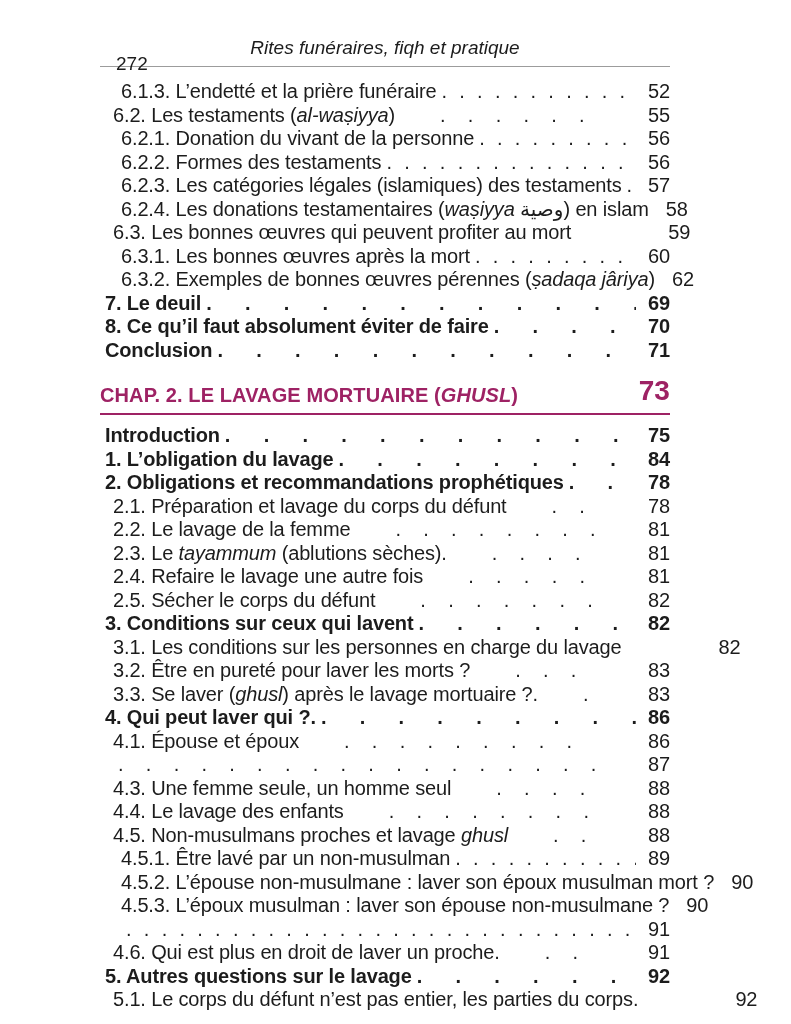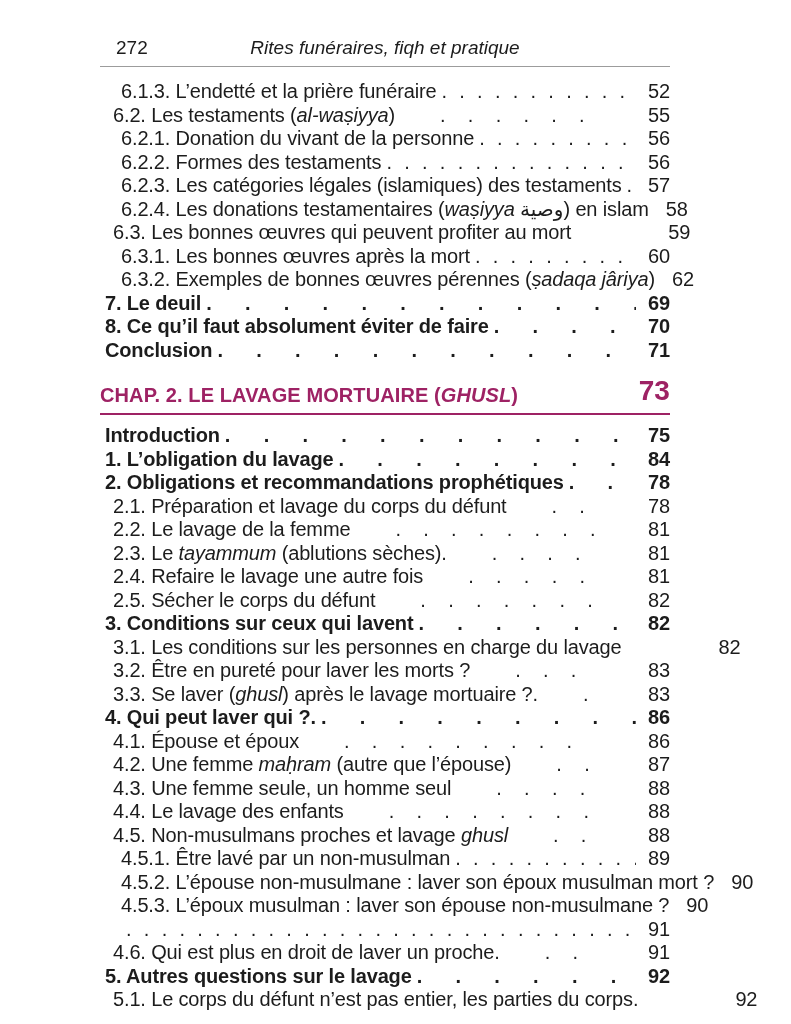--- a/index.html
+++ b/index.html
@@ -19,21 +19,21 @@
     padding:34px 121px 0 100px;
   }
   
   .page-header{
     position:relative;
     height:27px;
     line-height:27px;
     font-size:19px;
   }
   .folio{
-    position:absolute;left:16px;top:0;
+    position:absolute;left:16px;top:16px;
     font-size:19px;
   }
   .running-title{
     display:block;text-align:center;
     font-style:italic;
     font-size:19px;
   }
   .header-rule{
     height:1px;background:var(--rule);
     margin-top:5px;
@@ -215,21 +215,20 @@
         <span class="toc-label">4. Qui peut laver qui ?.</span>
         <span class="toc-dots"></span>
         <span class="toc-page">86</span>
       </div>
       <div class="toc-row lvl2">
         <span class="toc-label">4.1. Épouse et époux</span>
         <span class="toc-dots"></span>
         <span class="toc-page">86</span>
       </div>
       <div class="toc-row lvl2">
-        <span class="toc-label">4.2. Une femme <em>maḥram</em> (autre que l’épouse)</span>
         <span class="toc-dots"></span>
         <span class="toc-page">87</span>
       </div>
       <div class="toc-row lvl2">
         <span class="toc-label">4.3. Une femme seule, un homme seul</span>
         <span class="toc-dots"></span>
         <span class="toc-page">88</span>
       </div>
       <div class="toc-row lvl2">
         <span class="toc-label">4.4. Le lavage des enfants</span>

